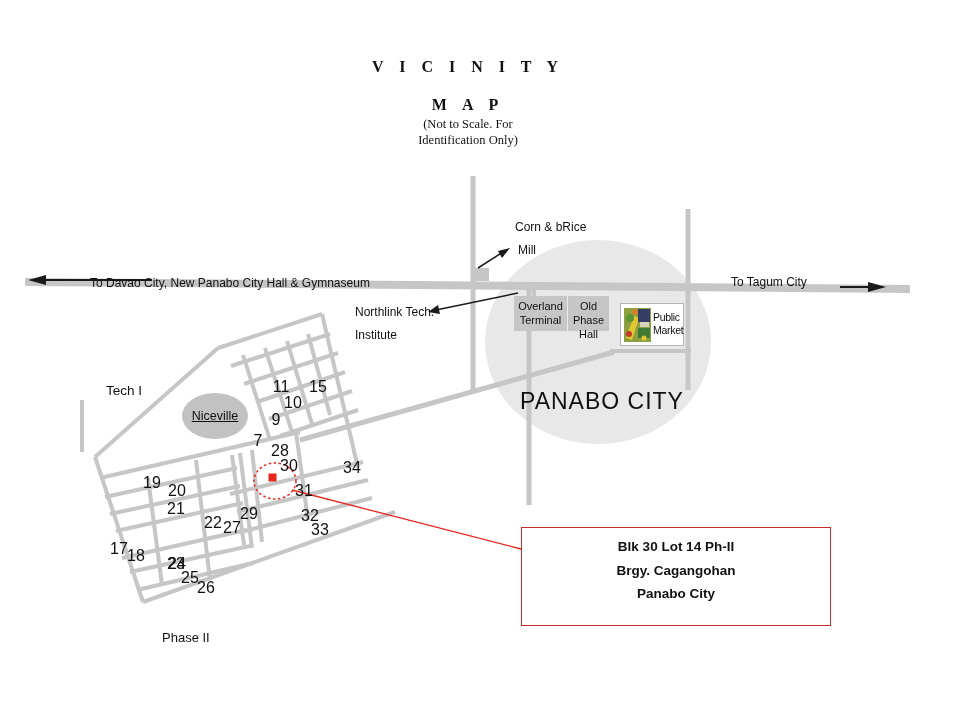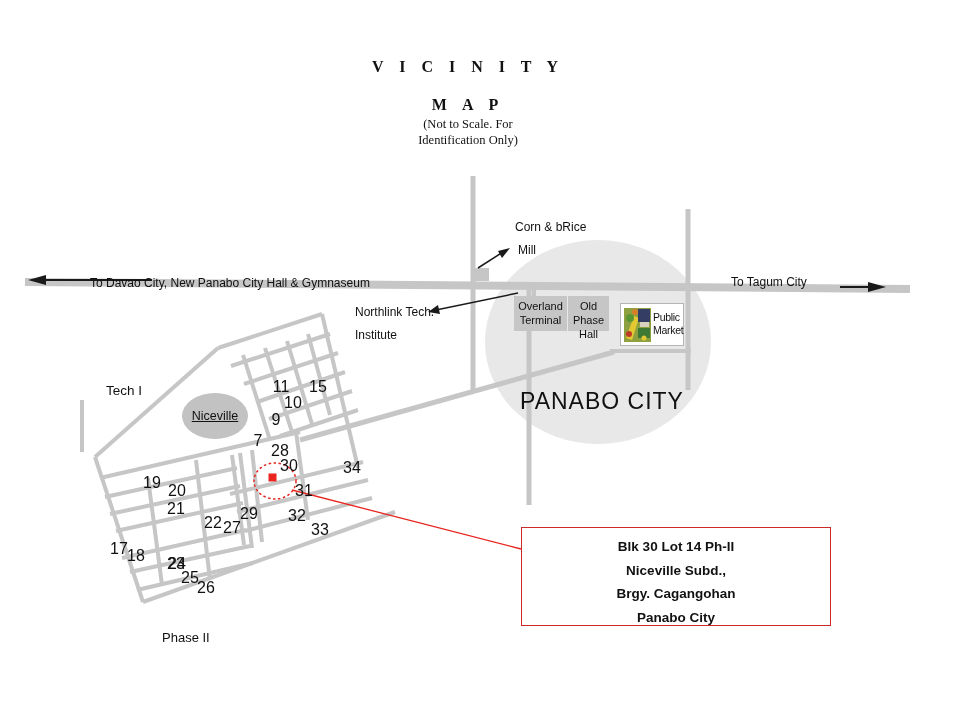--- a/index.html
+++ b/index.html
@@ -186,25 +186,24 @@
       <span class="blocknum" style="left: 176px; top: 523px; margin-left: 37px;">22</span>
       <span class="blocknum" style="left: 176px; top: 564px;">23</span>
       <span class="blocknum" style="left: 177px; top: 564px;">24</span>
       <span class="blocknum" style="left: 190px; top: 578px;">25</span>
       <span class="blocknum" style="left: 206px; top: 588px;">26</span>
       <span class="blocknum" style="left: 232px; top: 528px;">27</span>
       <span class="blocknum" style="left: 280px; top: 451px;">28</span>
       <span class="blocknum" style="left: 249px; top: 514px;">29</span>
       <span class="blocknum" style="left: 289px; top: 466px;">30</span>
       <span class="blocknum" style="left: 304px; top: 491px;">31</span>
-      <span class="blocknum" style="left: 297px; top: 516px;">32</span>
+      <span class="blocknum" style="left: 310px; top: 516px;">32</span>
       <span class="blocknum" style="left: 320px; top: 530px;">33</span>
       <span class="blocknum" style="left: 352px; top: 468px;">34</span>
     </div>
 
   <div class="abs callout">
     <div>Blk 30 Lot 14 Ph-II</div>
-    <div>Niceville Subd.,</div>
     <div>Brgy. Cagangohan</div>
     <div>Panabo City</div>
   </div>
 
 </div>
 
 </body></html>

